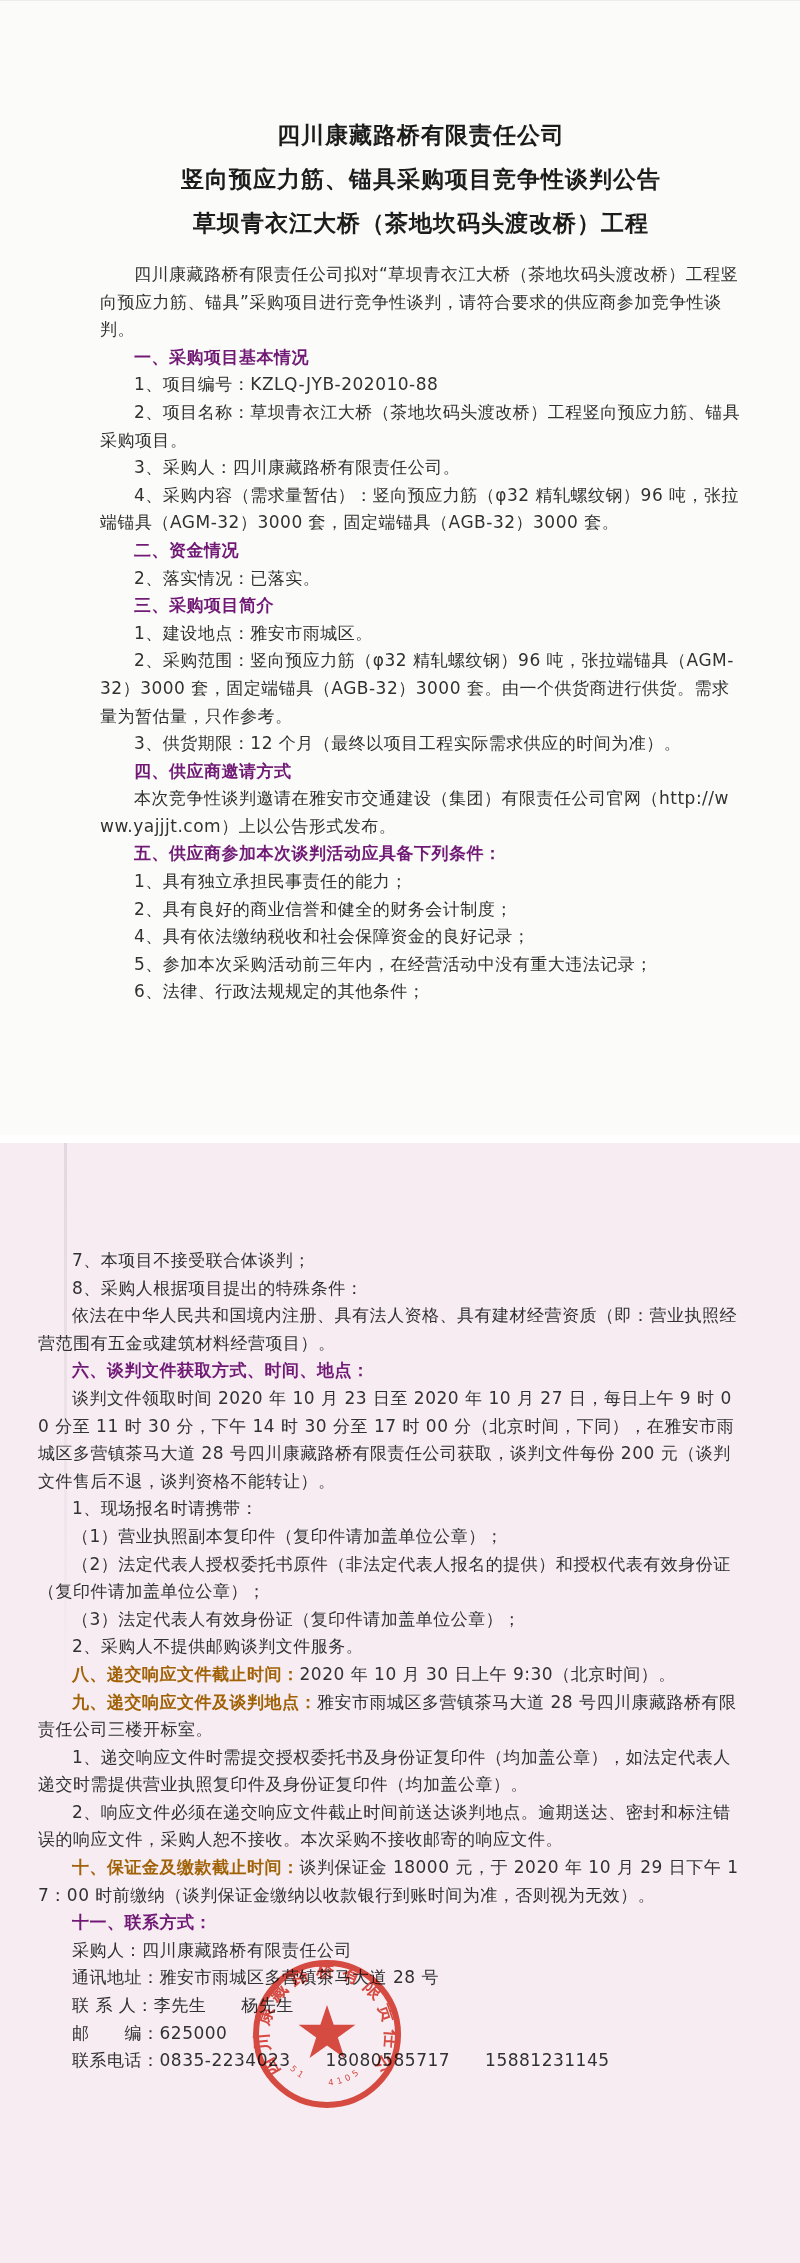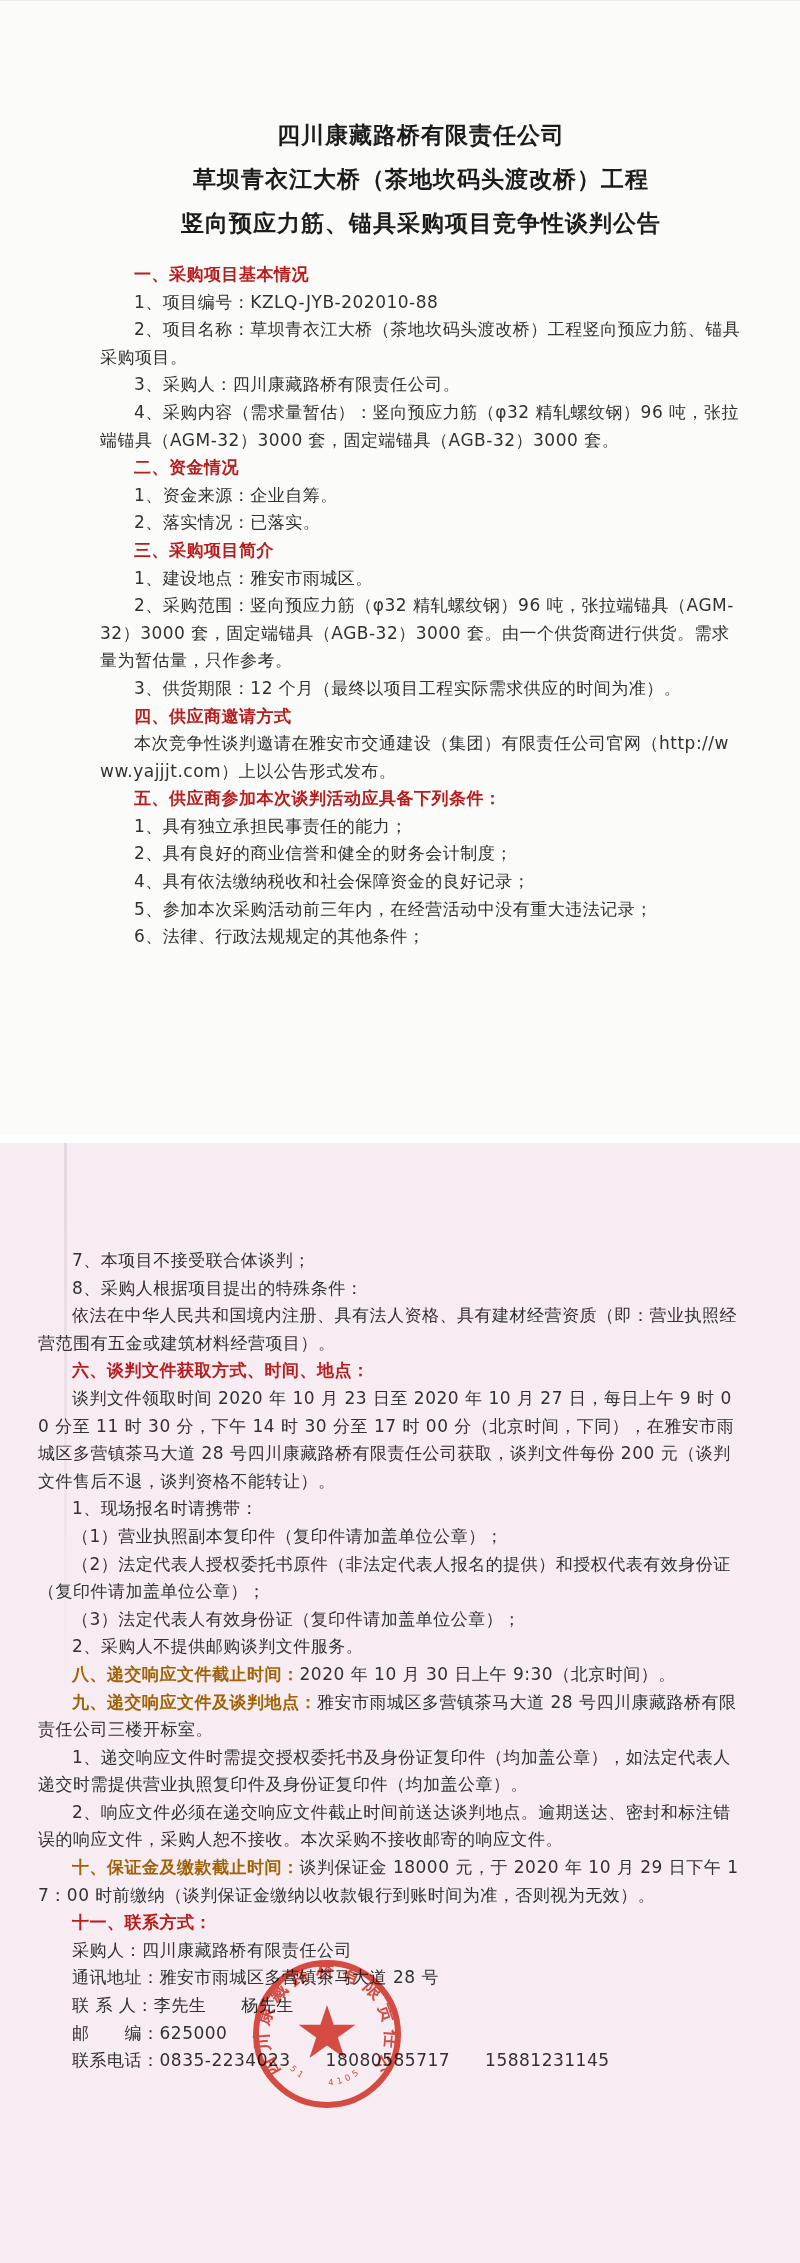--- a/index.html
+++ b/index.html
@@ -22,52 +22,52 @@
   #page2 .content{padding-top:104px;padding-left:38px;}
   .title-block{margin-bottom:16px;}
   .title{
     margin:0;text-align:center;font-weight:bold;color:#1c1c1c;
     font-size:23px;line-height:44px;letter-spacing:1px;
   }
   .para{
     margin:0;font-size:17px;line-height:27.6px;text-indent:2em;
     letter-spacing:.5px;word-break:break-all;
   }
-  .para.heading{font-weight:bold;color:#b91c1c;}
+  .para.heading{font-weight:bold;color:#701a75;}
   .para.right{text-align:right;text-indent:0;padding-top:30px;padding-right:4px;}
   .para b{font-weight:bold;color:#a16207;}
   
   .seal{
     position:absolute;left:242px;top:806px;width:170px;height:170px;
     opacity:.88;mix-blend-mode:multiply;pointer-events:none;
   }
   .seal text{fill:#d9372a;}
   .seal .ring{fill:none;stroke:#d9372a;stroke-width:6px;}
   .seal .star{fill:#d9372a;}
   .seal .arc-name{font-size:18px;font-weight:bold;letter-spacing:2px;}
   .seal .arc-code{font-size:8.5px;letter-spacing:1.5px;}
 </style>
 </head>
 <body>
 
 <div class="page" id="page1">
   <div class="content">
     <div class="title-block">
       <p class="title">四川康藏路桥有限责任公司</p>
+      <p class="title">竖向预应力筋、锚具采购项目竞争性谈判公告</p>
       <p class="title">草坝青衣江大桥（茶地坎码头渡改桥）工程</p>
-      <p class="title">竖向预应力筋、锚具采购项目竞争性谈判公告</p>
     </div>
     <div id="p1-paras">
+        <p class="para body">四川康藏路桥有限责任公司拟对“草坝青衣江大桥（茶地坎码头渡改桥）工程竖向预应力筋、锚具”采购项目进行竞争性谈判，请符合要求的供应商参加竞争性谈判。</p>
         <p class="para heading">一、采购项目基本情况</p>
         <p class="para body">1、项目编号：KZLQ-JYB-202010-88</p>
         <p class="para body">2、项目名称：草坝青衣江大桥（茶地坎码头渡改桥）工程竖向预应力筋、锚具采购项目。</p>
         <p class="para body">3、采购人：四川康藏路桥有限责任公司。</p>
         <p class="para body">4、采购内容（需求量暂估）：竖向预应力筋（φ32 精轧螺纹钢）96 吨，张拉端锚具（AGM-32）3000 套，固定端锚具（AGB-32）3000 套。</p>
         <p class="para heading">二、资金情况</p>
-        <p class="para body">1、资金来源：企业自筹。</p>
         <p class="para body">2、落实情况：已落实。</p>
         <p class="para heading">三、采购项目简介</p>
         <p class="para body">1、建设地点：雅安市雨城区。</p>
         <p class="para body">2、采购范围：竖向预应力筋（φ32 精轧螺纹钢）96 吨，张拉端锚具（AGM-32）3000 套，固定端锚具（AGB-32）3000 套。由一个供货商进行供货。需求量为暂估量，只作参考。</p>
         <p class="para body">3、供货期限：12 个月（最终以项目工程实际需求供应的时间为准）。</p>
         <p class="para heading">四、供应商邀请方式</p>
         <p class="para body">本次竞争性谈判邀请在雅安市交通建设（集团）有限责任公司官网（http://www.yajjjt.com）上以公告形式发布。</p>
         <p class="para heading">五、供应商参加本次谈判活动应具备下列条件：</p>
         <p class="para body">1、具有独立承担民事责任的能力；</p>
         <p class="para body">2、具有良好的商业信誉和健全的财务会计制度；</p>

